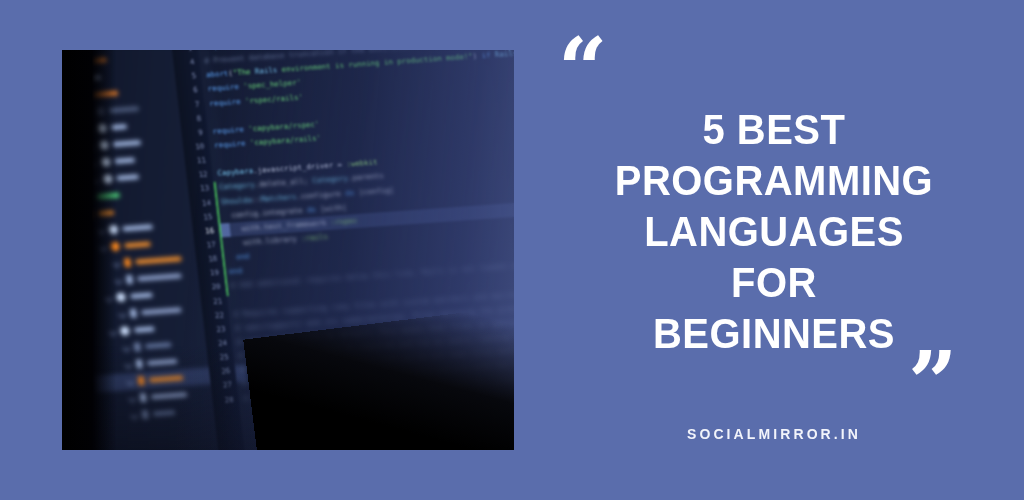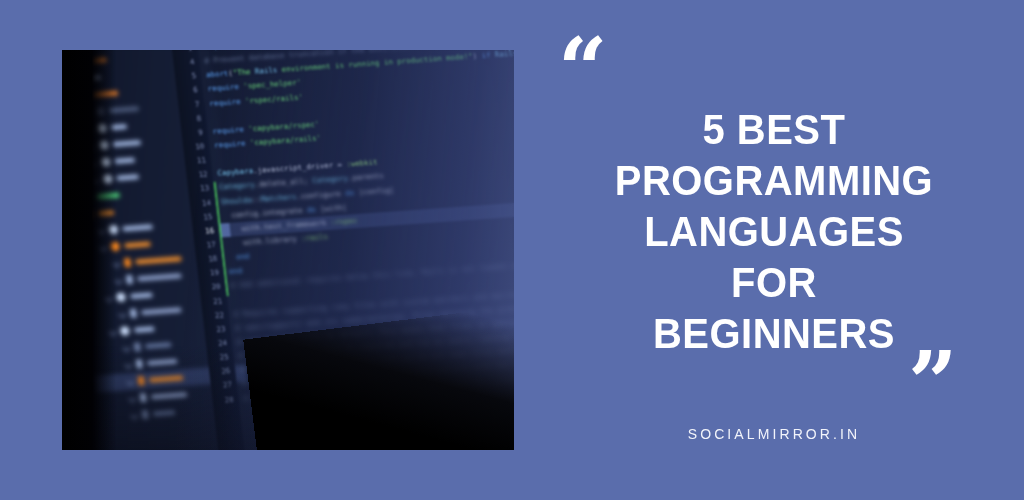--- a/index.html
+++ b/index.html
@@ -106,21 +106,21 @@
     font-weight:700;font-size:43px;line-height:51px;
     letter-spacing:.5px;
     transform:scaleX(.93);transform-origin:50% 50%;
   }
   #title .tline{display:block;white-space:nowrap;}
 
   #footer{
     position:absolute;left:524px;top:426px;width:500px;
     text-align:center;color:#f2f4fb;
     font-family:"Liberation Sans","DejaVu Sans",sans-serif;
-    font-weight:400;font-size:14px;letter-spacing:3.1px;
+    font-weight:700;font-size:14px;letter-spacing:3.1px;
   }
 </style>
 </head>
 <body>
 
 <div id="canvas">
 
   <div id="photo">
     <div class="room"></div>
     <div class="screen"></div>

